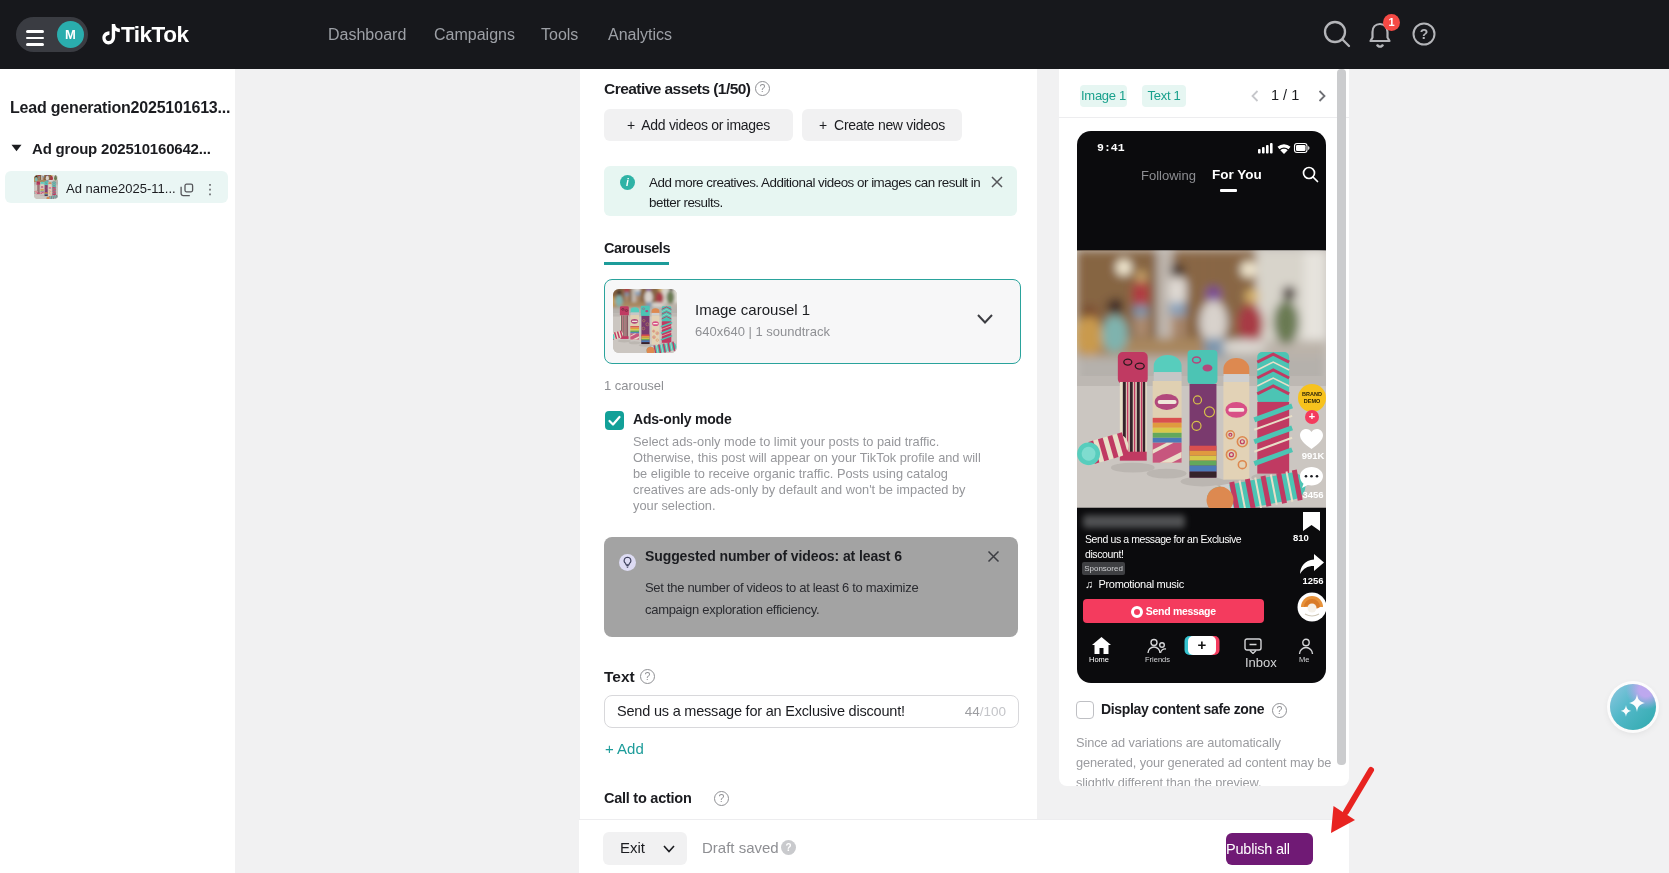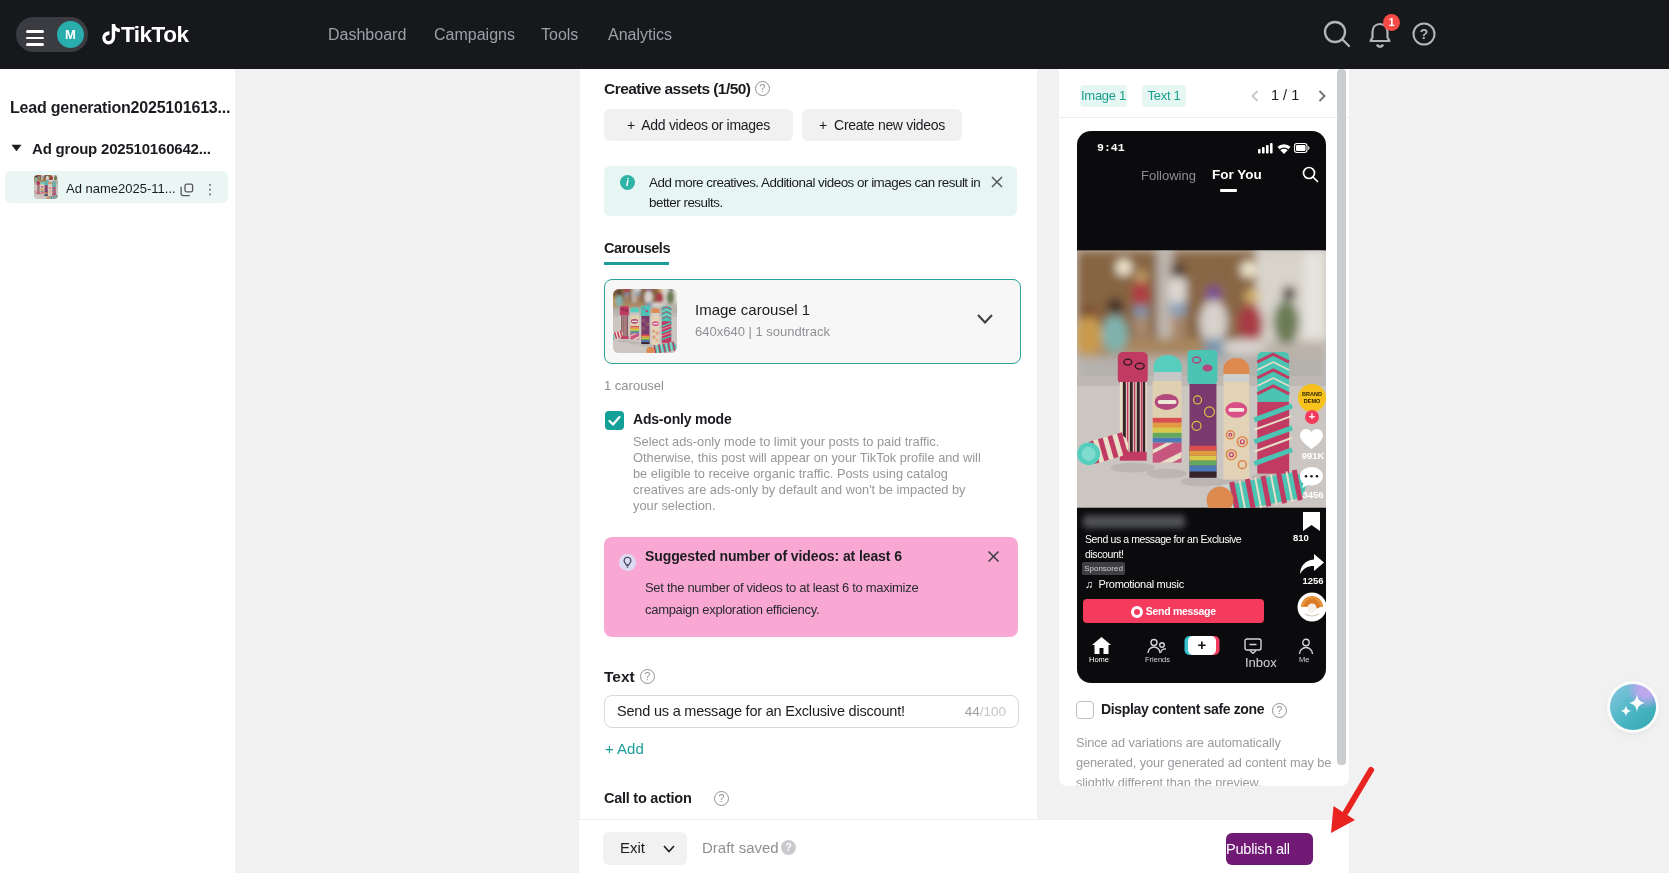--- a/index.html
+++ b/index.html
@@ -20,21 +20,21 @@
 
 #sidebar { position:absolute; left:0; top:69px; width:235px; height:804px; background:#fff; }
 #srow { position:absolute; left:5px; top:102px; width:223px; height:32px; background:#eaf6f4; border-radius:6px; }
 
 
 #content { position:absolute; left:580px; top:69px; width:457px; height:750px; background:#fff; }
 .h15 { font-weight:bold; font-size:15.5px; color:#1b1c20; }
 .gbtn { position:absolute; height:32px; border-radius:6px; background:#f1f1f2; font-size:14px; letter-spacing:-0.3px; color:#1b1c20; text-align:center; line-height:32px; }
 #alert { position:absolute; left:604px; top:166px; width:413px; height:50px; border-radius:6px; background:#e7f6f2; font-size:14px; }
 #card { position:absolute; left:604px; top:279px; width:417px; height:85px; border-radius:8px; background:#f7f7f8; border:1.5px solid #2aa39c; }
-#suggest { position:absolute; left:604px; top:537px; width:414px; height:100px; border-radius:8px; background:#f9a8d4; }
+#suggest { position:absolute; left:604px; top:537px; width:414px; height:100px; border-radius:8px; background:#a3a3a3; }
 #txtinput { position:absolute; left:604px; top:695px; width:415px; height:33px; border:1px solid #d8d8db; border-radius:8px; background:#fff; }
 .para { font-size:12.8px; letter-spacing:0px; color:#96979b; line-height:16px; }
 
 
 #footer { position:absolute; left:579px; top:819px; width:770px; height:54px; background:#fff; border-top:1px solid #ededef; z-index:5; }
 #exitbtn { position:absolute; left:24px; top:12px; width:84px; height:33px; border-radius:6px; background:#f1f1f2; font-size:15px; }
 #pubbtn { position:absolute; left:647px; top:13px; width:87px; height:32px; border-radius:6px; background:#701a75; color:#fff; font-size:14.5px; letter-spacing:-0.2px; text-align:left; line-height:32px; }
 
 
 #rpanel { position:absolute; left:1059px; top:69px; width:290px; height:717px; background:#fff; border-radius:0 0 8px 8px; overflow:hidden; }

